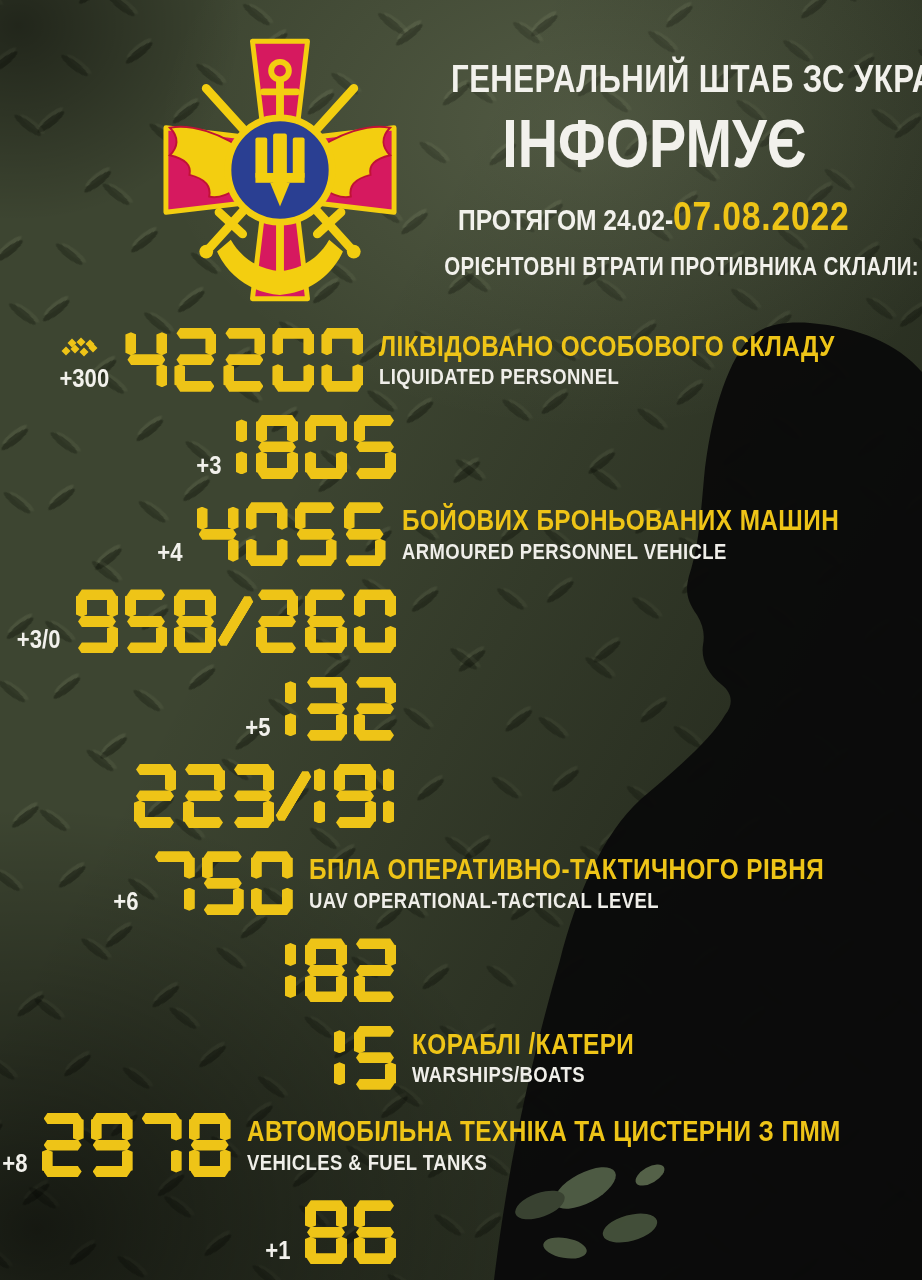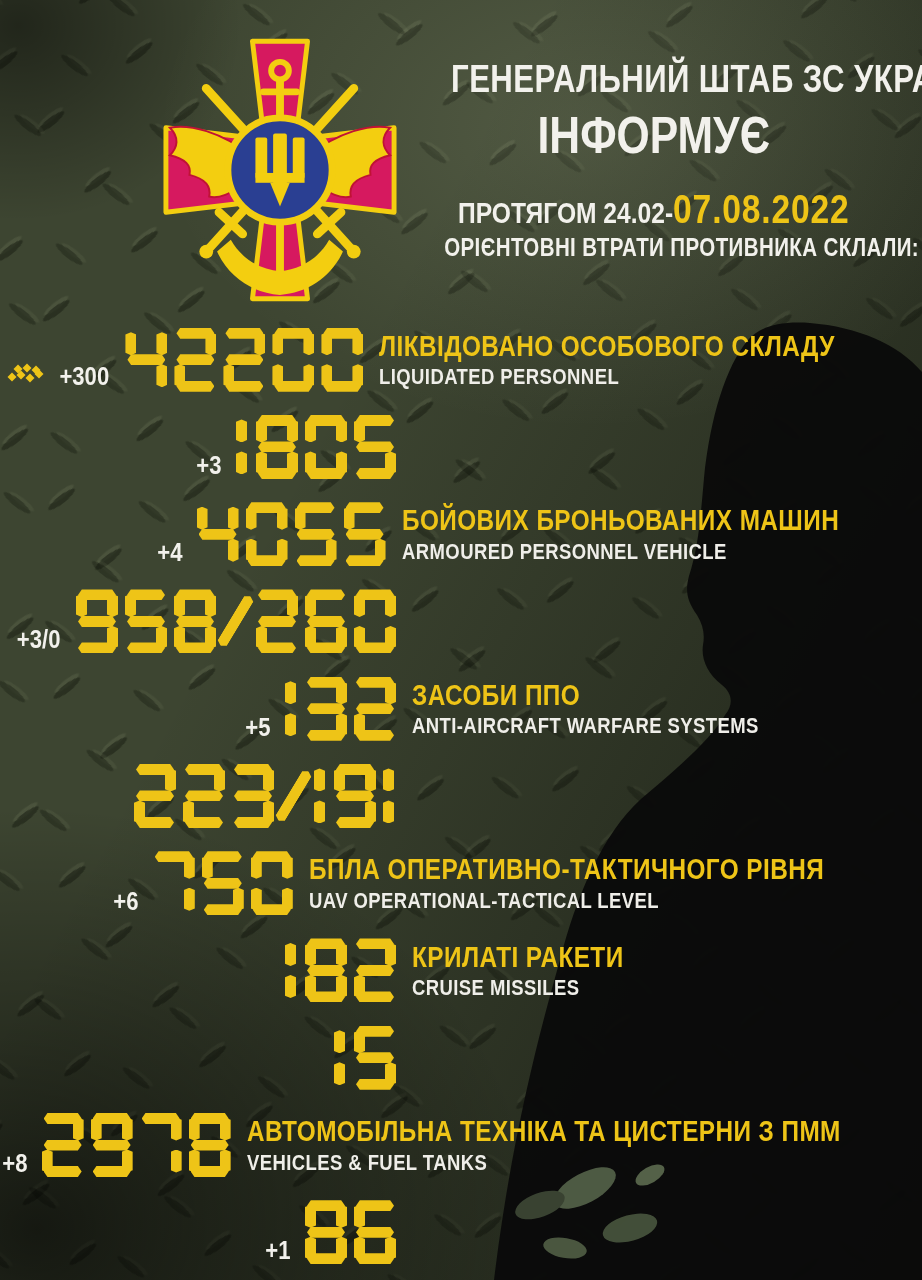--- a/index.html
+++ b/index.html
@@ -21,32 +21,32 @@
     radial-gradient(320px 280px at 2% 2%,rgba(0,0,0,.45),transparent 70%),
     radial-gradient(760px 640px at 4% 96%,rgba(0,0,0,.62),transparent 66%),
     linear-gradient(118deg,rgba(28,32,22,0) 34%,rgba(10,12,8,.42) 74%,rgba(5,6,4,.6) 100%);}
   .silhouette{position:absolute;right:0;bottom:0;}
   .emblem{position:absolute;left:162px;top:36px;}
   
   .hdr{position:absolute;left:392px;top:58px;width:524px;text-align:center;color:#f2f1ec;}
   .hdr .ln{white-space:nowrap;}
   .hdr .sq{display:inline-block;transform:scaleX(.82);transform-origin:center;}
   .t1{font-size:38px;font-weight:bold;letter-spacing:.5px;}
-  .t2{font-size:52px;font-weight:bold;margin-top:8px;line-height:1;}
-  .t3{margin-top:25px;font-weight:bold;}
+  .t2{font-size:68px;font-weight:bold;margin-top:8px;line-height:1;}
+  .t3{margin-top:16px;font-weight:bold;}
   .t3 .pfx{font-size:30px;vertical-align:baseline;}
   .t3 .date{font-size:41px;color:#eec417;vertical-align:baseline;letter-spacing:1px;}
-  .t4{font-size:25px;font-weight:bold;letter-spacing:.5px;}
+  .t4{font-size:25px;font-weight:bold;margin-top:12px;letter-spacing:.5px;}
   
   .rows{position:absolute;left:0;top:316px;width:922px;height:960px;
     display:flex;flex-direction:column;}
   .row{flex:1;display:flex;align-items:center;}
   .num-col{width:402px;box-sizing:border-box;padding-right:6px;
     display:flex;justify-content:flex-end;align-items:flex-end;}
-  .delta-wrap{display:flex;align-items:center;
+  .delta-wrap{display:flex;flex-direction:column;align-items:center;
     justify-content:flex-end;margin-right:12px;margin-bottom:1px;}
   .approx{margin-bottom:7px;}
   .delta{display:inline-block;color:#f2f1ec;font-weight:bold;font-size:26px;line-height:1;
     transform:scaleX(.85);transform-origin:center bottom;white-space:nowrap;}
   .lab-col{flex:1;padding-left:10px;display:flex;flex-direction:column;gap:4px;}
   .ua{display:inline-block;color:#eec417;font-weight:bold;font-size:29px;line-height:1.05;
     transform:scaleX(.84);transform-origin:left center;white-space:nowrap;letter-spacing:.5px;}
   .en{display:inline-block;color:#efeee9;font-weight:bold;font-size:22px;line-height:1.05;
     transform:scaleX(.84);transform-origin:left center;white-space:nowrap;letter-spacing:.5px;}
   
@@ -369,24 +369,20 @@
             </span>
             <span class="dg">
               <i class="sg a"></i>
               <i class="sg b"></i>
               <i class="sg g"></i>
               <i class="sg e"></i>
               <i class="sg d"></i>
             </span>
           </div>
       </div>
-      <div class="lab-col">
-        <span class="ua">ЗАСОБИ ППО</span>
-        <span class="en">ANTI-AIRCRAFT WARFARE SYSTEMS</span>
-      </div>
     </div>
 
     <div class="row">
       <div class="num-col">
         <div class="delta-wrap">
           
           
         </div>
         <div class="segnum">
             <span class="dg">
@@ -490,24 +486,20 @@
             </span>
             <span class="dg">
               <i class="sg a"></i>
               <i class="sg b"></i>
               <i class="sg g"></i>
               <i class="sg e"></i>
               <i class="sg d"></i>
             </span>
           </div>
       </div>
-      <div class="lab-col">
-        <span class="ua">КРИЛАТІ РАКЕТИ</span>
-        <span class="en">CRUISE MISSILES</span>
-      </div>
     </div>
 
     <div class="row">
       <div class="num-col">
         <div class="delta-wrap">
           
           
         </div>
         <div class="segnum">
             <span class="dg narrow">
@@ -515,20 +507,24 @@
               <i class="sg e"></i>
             </span>
             <span class="dg">
               <i class="sg a"></i>
               <i class="sg f"></i>
               <i class="sg g"></i>
               <i class="sg c"></i>
               <i class="sg d"></i>
             </span>
           </div>
+      </div>
+      <div class="lab-col">
+        <span class="ua">КОРАБЛІ /КАТЕРИ</span>
+        <span class="en">WARSHIPS/BOATS</span>
       </div>
     </div>
 
     <div class="row">
       <div class="num-col">
         <div class="delta-wrap">
 
           <span class="delta">+8</span>
         </div>
         <div class="segnum">

